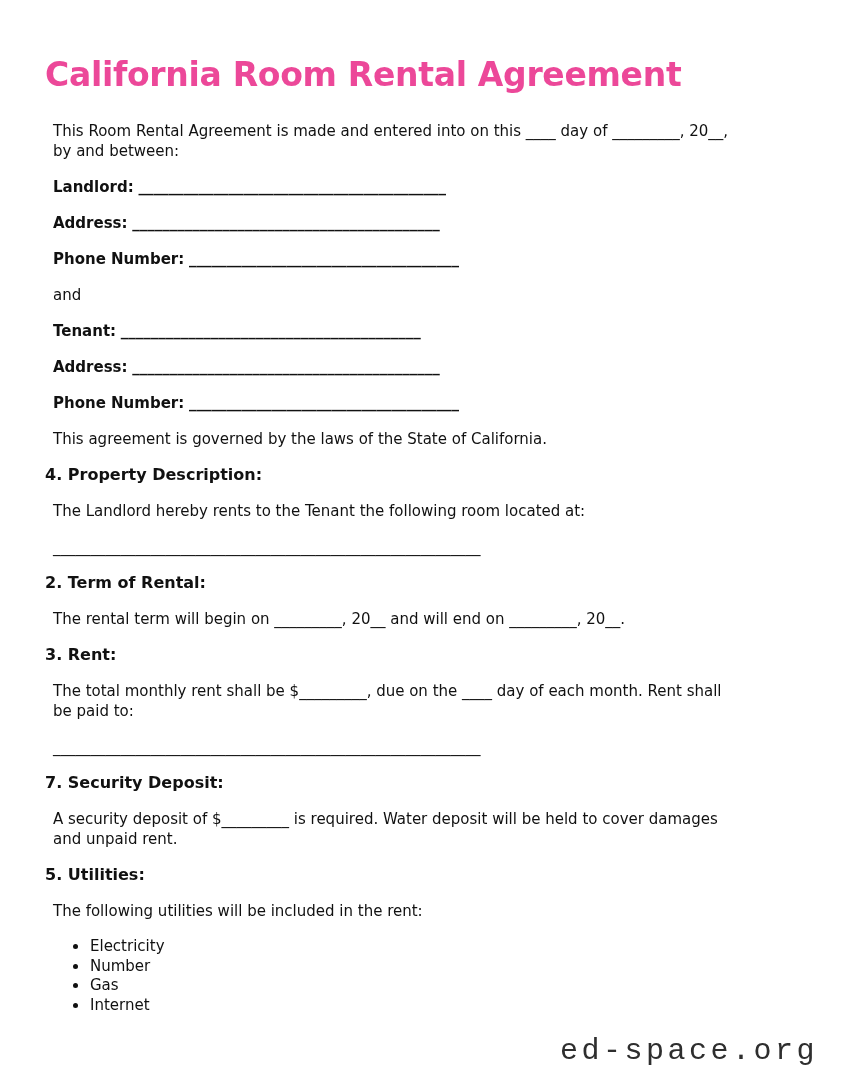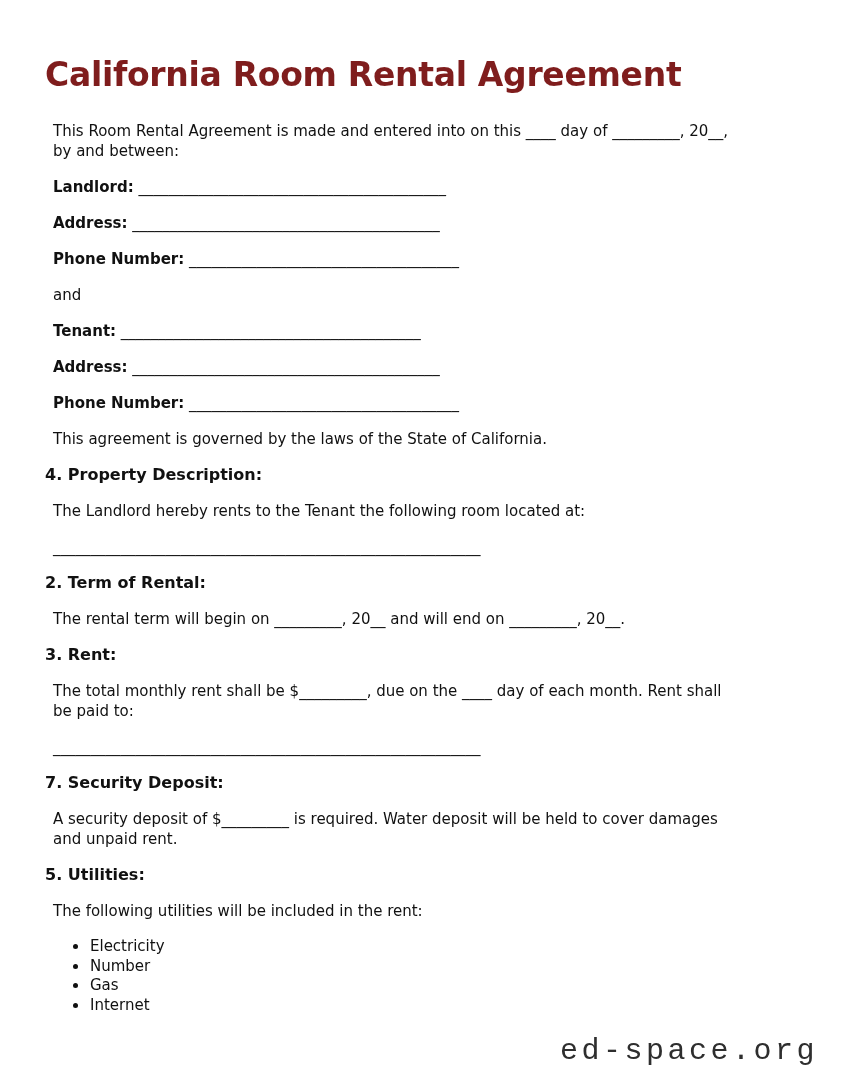--- a/index.html
+++ b/index.html
@@ -22,38 +22,39 @@
     font-family: "DejaVu Sans", sans-serif;
     color: #111111;
   }
   .doc-title {
     font-family: "DejaVu Sans", sans-serif;
     font-weight: 700;
     font-size: 33px;
     line-height: 40px;
     margin: 0 0 26px 0;
     letter-spacing: -0.3px;
-    color: #7f1d1d;
+    color: #ec4899;
   }
   .para, .field-row, .section-heading, .blank-line {
     font-size: 15px;
     line-height: 20px;
     margin: 16px 8px;
     white-space: pre-wrap;
   }
   .section-heading {
     font-size: 16px;
     font-weight: 700;
     margin: 16px 0;
   }
   .field-label {
     font-weight: 700;
   }
   .blank {
     letter-spacing: 0;
+    font-weight: bold;
   }
   .utility-list {
     margin: 16px 0;
     padding: 0 0 0 44px;
   }
   .utility-list li {
     font-size: 15px;
     line-height: 19.5px;
     padding-left: 1px;
   }

